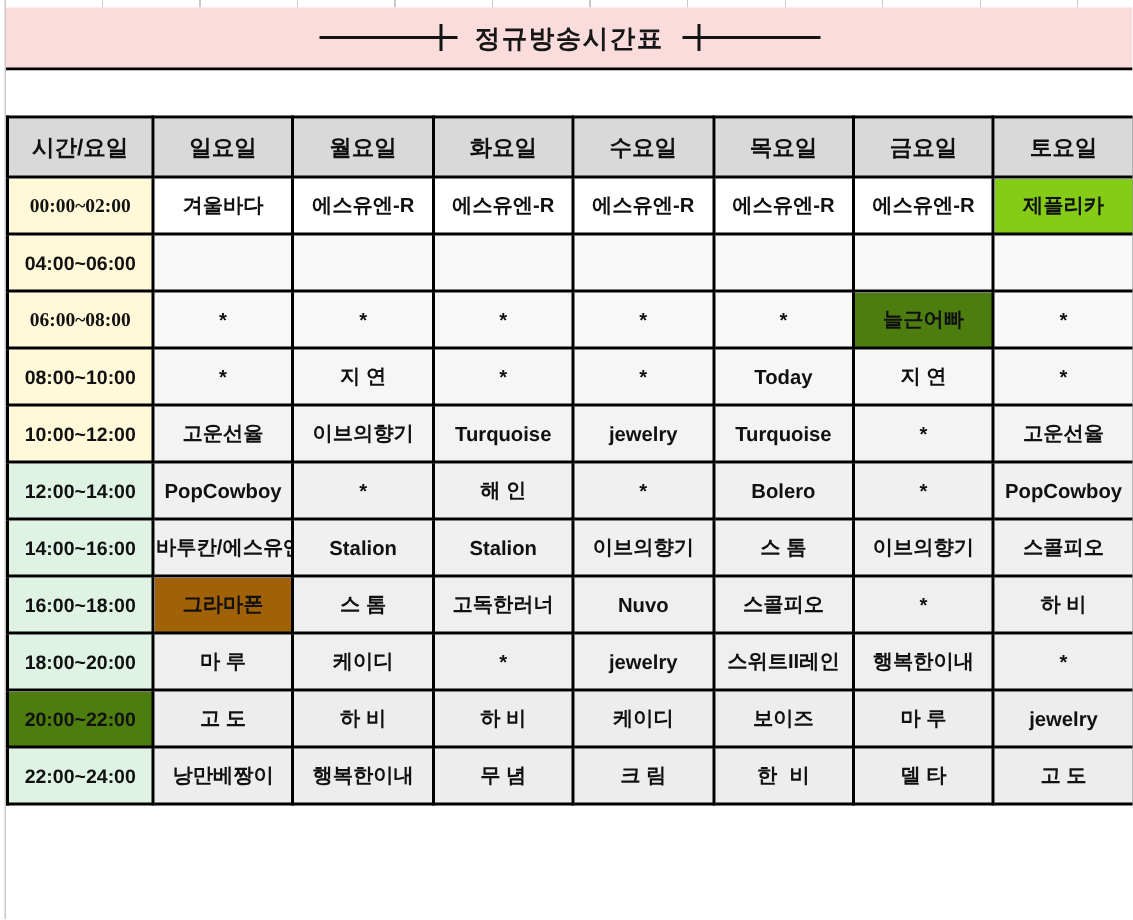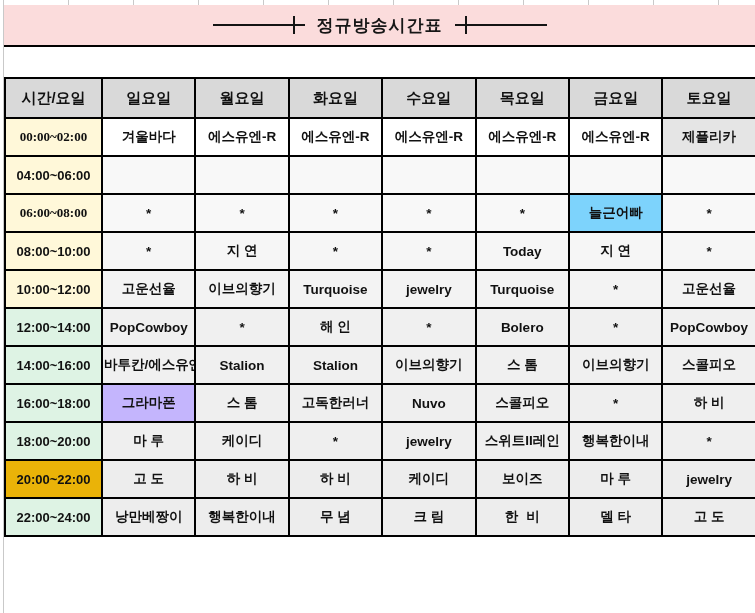--- a/index.html
+++ b/index.html
@@ -105,40 +105,40 @@
     </thead>
     <tbody>
         <tr>
           <td class="time" style="background: rgb(255, 248, 217); font-family: Liberation Serif, serif;">00:00~02:00</td>
           <td class="cell" style="background: rgb(255, 255, 255);">겨울바다</td>
           <td class="cell" style="background: rgb(255, 255, 255);">에스유엔-R</td>
           <td class="cell" style="background: rgb(255, 255, 255);">에스유엔-R</td>
           <td class="cell" style="background: rgb(255, 255, 255);">에스유엔-R</td>
           <td class="cell" style="background: rgb(255, 255, 255);">에스유엔-R</td>
           <td class="cell" style="background: rgb(255, 255, 255);">에스유엔-R</td>
-          <td class="cell" style="background: #e5e5e5; text-align: center;">제플리카</td>
+          <td class="cell" style="background: #84cc16; text-align: center;">제플리카</td>
         </tr>
         <tr>
           <td class="time" style="background: rgb(255, 248, 217);">04:00~06:00</td>
           <td class="cell" style="background: rgb(248, 248, 248);"></td>
           <td class="cell" style="background: rgb(248, 248, 248);"></td>
           <td class="cell" style="background: rgb(248, 248, 248);"></td>
           <td class="cell" style="background: rgb(248, 248, 248);"></td>
           <td class="cell" style="background: rgb(248, 248, 248);"></td>
           <td class="cell" style="background: rgb(248, 248, 248);"></td>
           <td class="cell" style="background: rgb(248, 248, 248);"></td>
         </tr>
         <tr>
           <td class="time" style="background: rgb(255, 248, 217); font-family: Liberation Serif, serif;">06:00~08:00</td>
           <td class="cell" style="background: rgb(248, 248, 248);">*</td>
           <td class="cell" style="background: rgb(248, 248, 248);">*</td>
           <td class="cell" style="background: rgb(248, 248, 248);">*</td>
           <td class="cell" style="background: rgb(248, 248, 248);">*</td>
           <td class="cell" style="background: rgb(248, 248, 248);">*</td>
-          <td class="cell" style="background: #7dd3fc;">늘근어빠</td>
+          <td class="cell" style="background: #4d7c0f;">늘근어빠</td>
           <td class="cell" style="background: rgb(248, 248, 248);">*</td>
         </tr>
         <tr>
           <td class="time" style="background: rgb(255, 248, 217);">08:00~10:00</td>
           <td class="cell" style="background: rgb(246, 246, 246);">*</td>
           <td class="cell" style="background: rgb(246, 246, 246);">지 연</td>
           <td class="cell" style="background: rgb(246, 246, 246);">*</td>
           <td class="cell" style="background: rgb(246, 246, 246);">*</td>
           <td class="cell" style="background: rgb(246, 246, 246);">Today</td>
           <td class="cell" style="background: rgb(246, 246, 246);">지 연</td>
@@ -169,40 +169,40 @@
           <td class="cell" style="background: rgb(240, 240, 240);">바투칸/에스유엔</td>
           <td class="cell" style="background: rgb(240, 240, 240);">Stalion</td>
           <td class="cell" style="background: rgb(240, 240, 240);">Stalion</td>
           <td class="cell" style="background: rgb(240, 240, 240);">이브의향기</td>
           <td class="cell" style="background: rgb(240, 240, 240);">스 톰</td>
           <td class="cell" style="background: rgb(240, 240, 240);">이브의향기</td>
           <td class="cell" style="background: rgb(240, 240, 240);">스콜피오</td>
         </tr>
         <tr>
           <td class="time" style="background: rgb(222, 243, 228);">16:00~18:00</td>
-          <td class="cell" style="background: #c4b5fd;">그라마폰</td>
+          <td class="cell" style="background: #a16207;">그라마폰</td>
           <td class="cell" style="background: rgb(239, 239, 239);">스 톰</td>
           <td class="cell" style="background: rgb(239, 239, 239);">고독한러너</td>
           <td class="cell" style="background: rgb(239, 239, 239);">Nuvo</td>
           <td class="cell" style="background: rgb(239, 239, 239);">스콜피오</td>
           <td class="cell" style="background: rgb(239, 239, 239);">*</td>
           <td class="cell" style="background: rgb(239, 239, 239);">하 비</td>
         </tr>
         <tr>
           <td class="time" style="background: rgb(222, 243, 228);">18:00~20:00</td>
           <td class="cell" style="background: rgb(239, 239, 239);">마 루</td>
           <td class="cell" style="background: rgb(239, 239, 239);">케이디</td>
           <td class="cell" style="background: rgb(239, 239, 239);">*</td>
           <td class="cell" style="background: rgb(239, 239, 239);">jewelry</td>
           <td class="cell" style="background: rgb(239, 239, 239);">스위트II레인</td>
           <td class="cell" style="background: rgb(239, 239, 239);">행복한이내</td>
           <td class="cell" style="background: rgb(239, 239, 239);">*</td>
         </tr>
         <tr>
-          <td class="time" style="background: #eab308;">20:00~22:00</td>
+          <td class="time" style="background: #4d7c0f;">20:00~22:00</td>
           <td class="cell" style="background: rgb(237, 237, 237);">고 도</td>
           <td class="cell" style="background: rgb(237, 237, 237);">하 비</td>
           <td class="cell" style="background: rgb(237, 237, 237);">하 비</td>
           <td class="cell" style="background: rgb(237, 237, 237);">케이디</td>
           <td class="cell" style="background: rgb(237, 237, 237);">보이즈</td>
           <td class="cell" style="background: rgb(237, 237, 237);">마 루</td>
           <td class="cell" style="background: rgb(237, 237, 237);">jewelry</td>
         </tr>
         <tr>
           <td class="time" style="background: rgb(222, 243, 228);">22:00~24:00</td>

